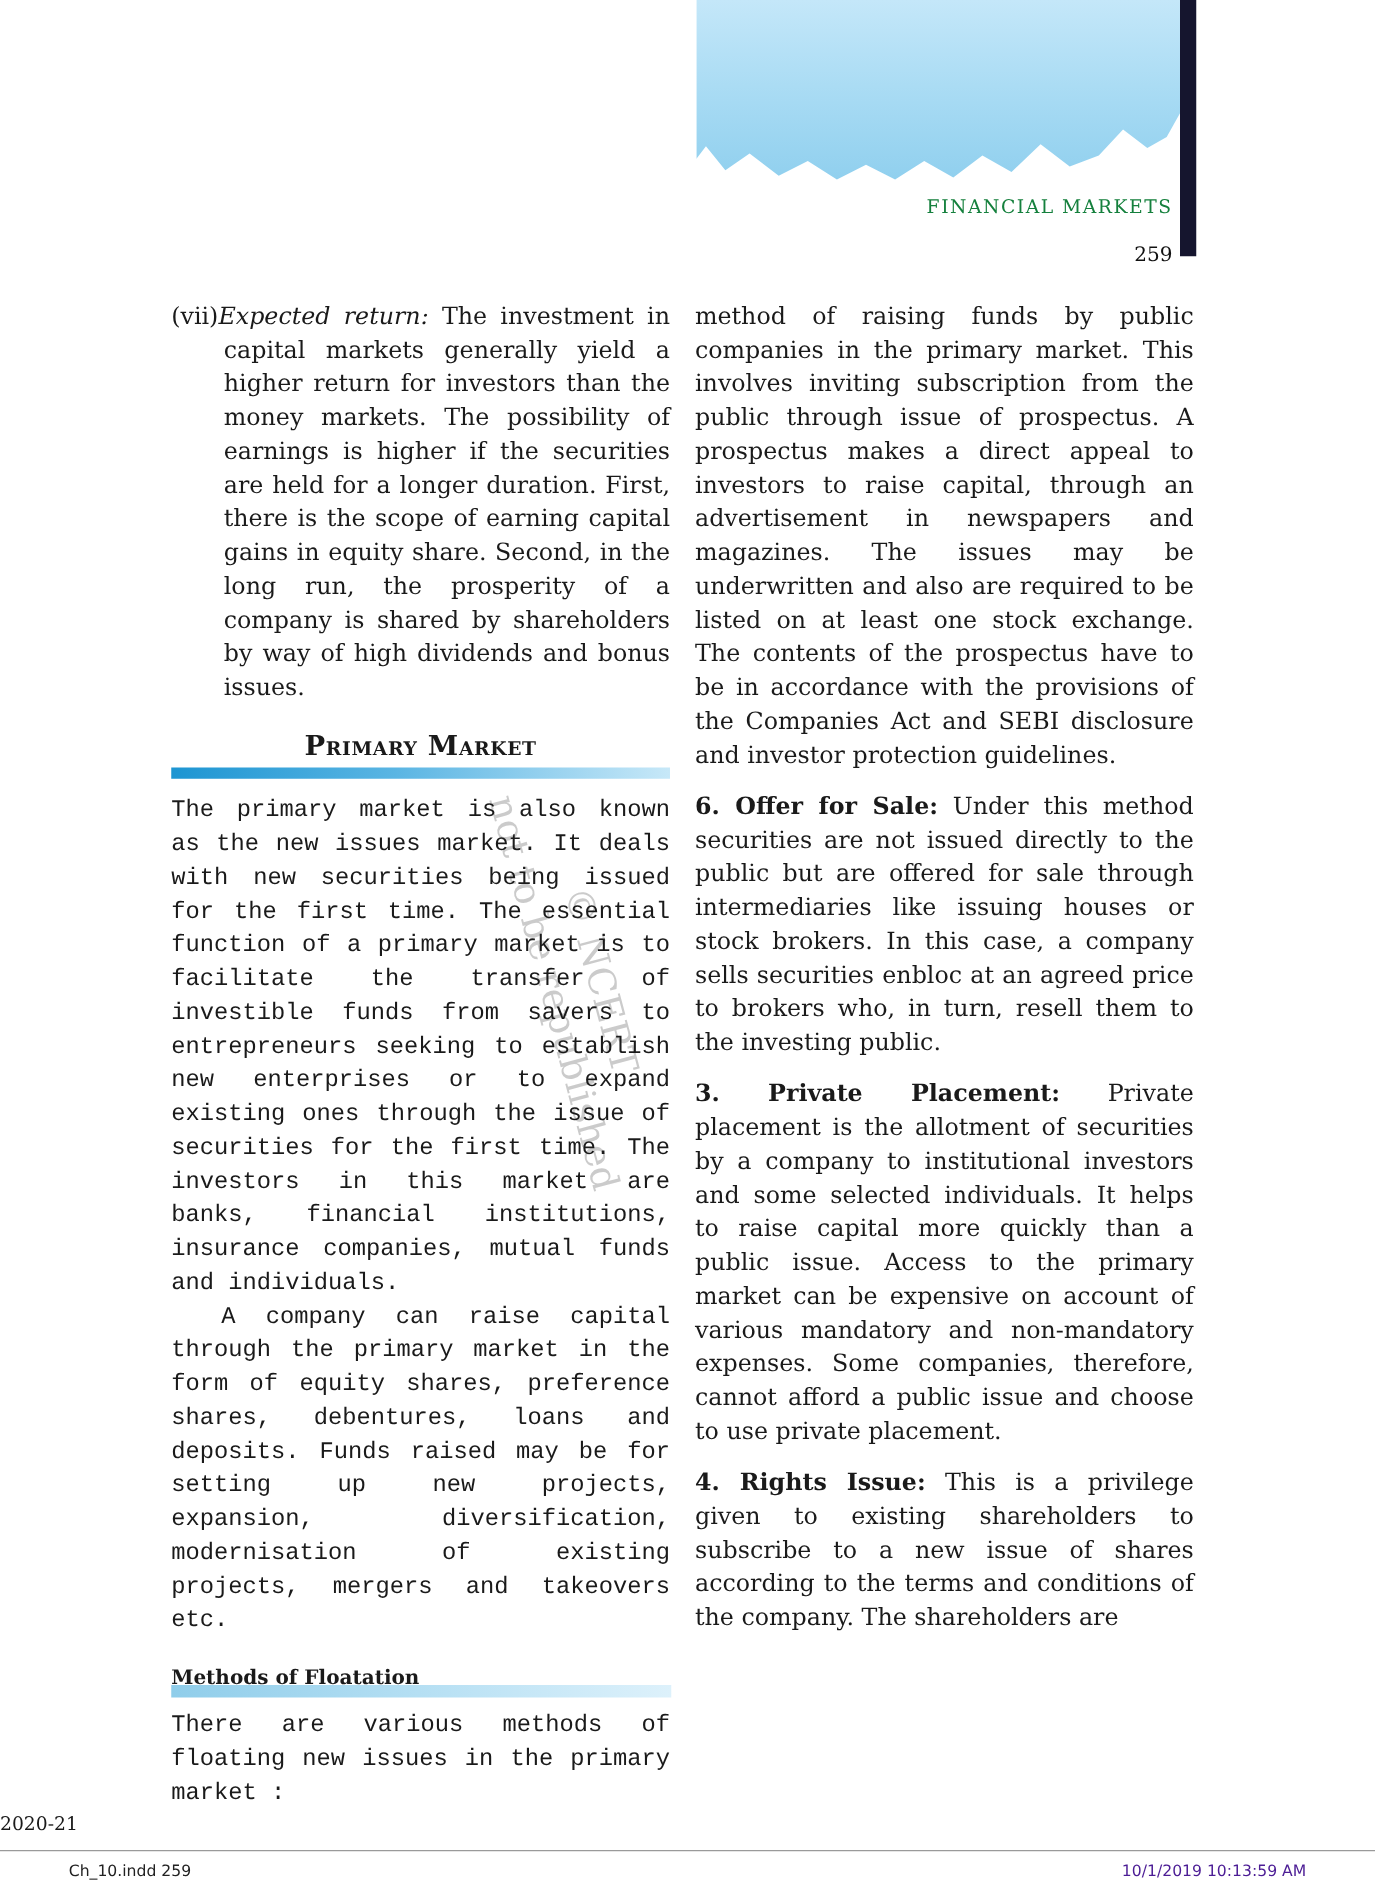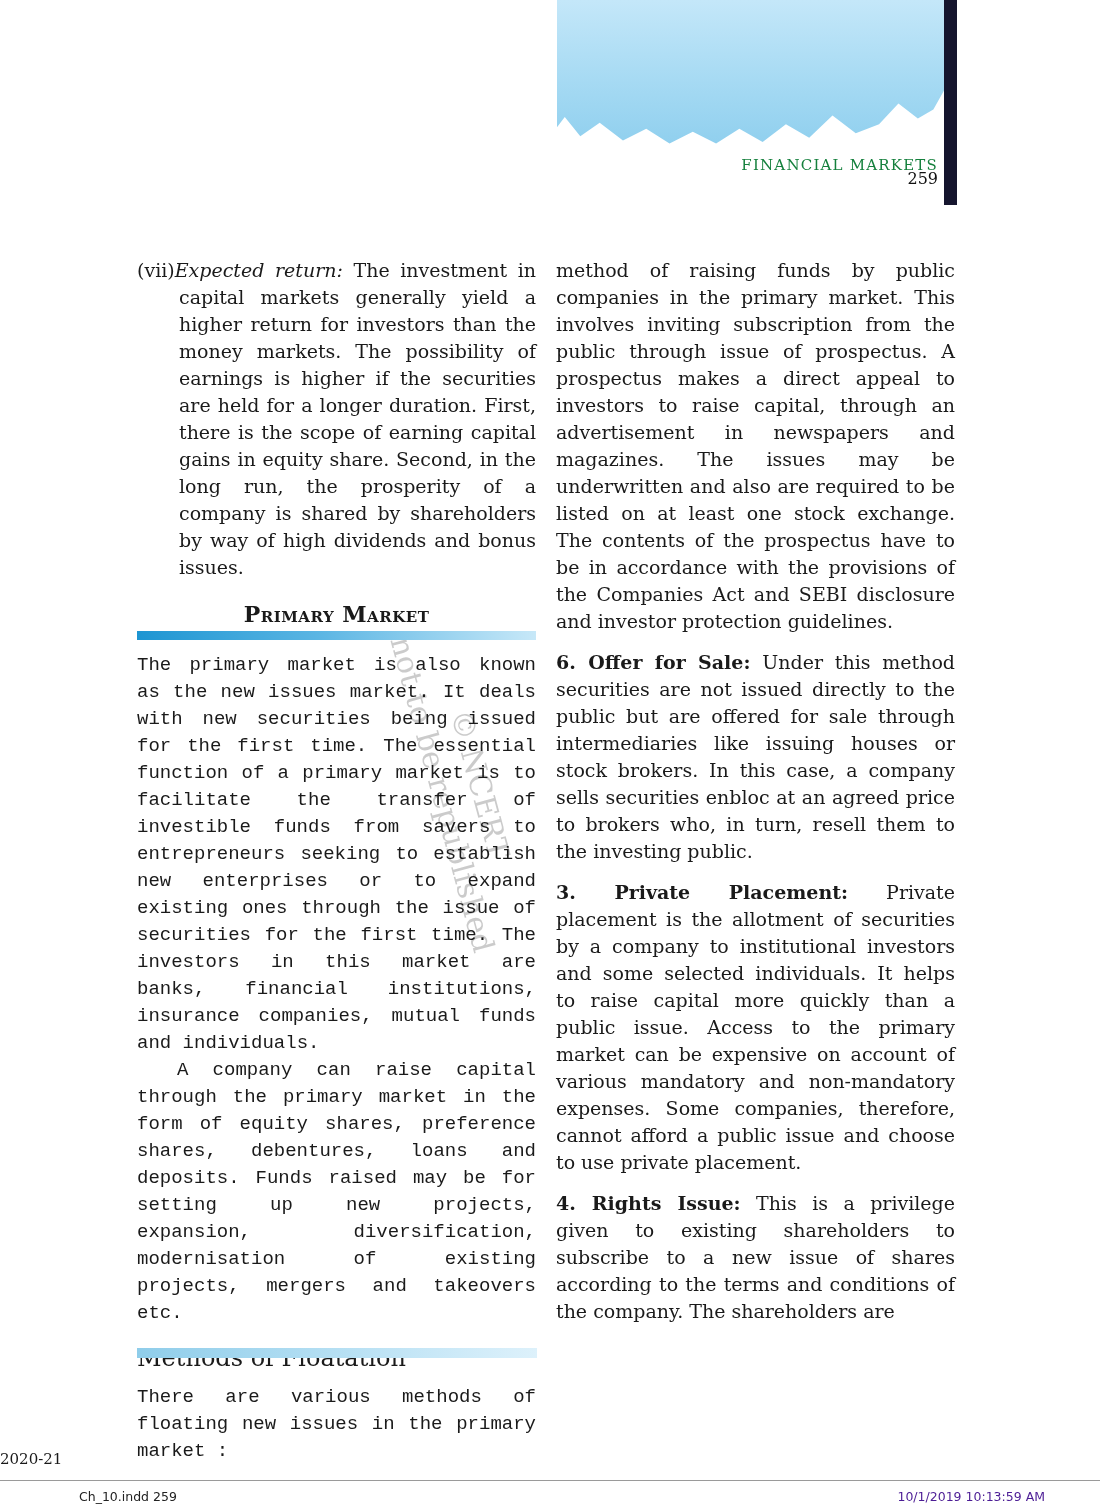--- a/index.html
+++ b/index.html
@@ -14,62 +14,62 @@
     position:absolute;left:557px;top:0;width:388px;height:148px;
     background:linear-gradient(180deg,#c4e7f9 0%,#a6daf3 55%,#8fcfee 100%);
     clip-path:polygon(0% 0%,100% 0%,100% 60%,97% 74%,93% 80%,88% 70%,83% 84%,77% 90%,71% 78%,65% 93%,59% 84%,53% 96%,47% 87%,41% 97%,35% 89%,29% 97%,23% 87%,17% 95%,11% 83%,6% 92%,2% 79%,0% 86%);
   }
   .side-bar{position:absolute;left:944px;top:0;width:13px;height:205px;background:#15152e;}
 
   .header-title{
     position:absolute;top:156px;right:162px;font-size:15px;letter-spacing:1.2px;
     color:#15803d;
   }
-  .page-num{position:absolute;top:169px;right:162px;font-size:16px;color:#111;}
+  .page-num{position:absolute;top:194px;right:162px;font-size:16px;color:#111;}
 
   
   .watermark{
     position:absolute;top:615px;left:455px;width:340px;
     transform:rotate(75deg);transform-origin:0 0;
     color:#8d8d8d;opacity:.45;font-size:30px;line-height:1.3;
     text-align:center;pointer-events:none;
   }
 
   
   .columns{
-    position:absolute;top:257px;left:137px;width:826px;
+    position:absolute;top:240px;left:137px;width:826px;
     display:flex;gap:20px;
   }
   .col{width:399px;text-align:justify;font-size:19px;line-height:27px;}
 
   .hang{padding-left:42px;text-indent:-42px;margin:0 0 20px;}
   .hang em{font-style:italic;}
 
   .section-head{
     font-weight:bold;font-variant:small-caps;font-size:22px;letter-spacing:.5px;
     text-align:center;margin:2px 0 3px;
   }
   .head-bar{height:9px;background:linear-gradient(90deg,#1d95d2 0%,#5ab5e3 45%,#c7e8f8 100%);margin:0 0 12px;}
 
   .para{margin:0;font-family:Liberation Mono, monospace;}
   .para-indent{text-indent:40px;}
 
-  .subhead{font-weight:normal;font-size:24px;text-align:left;margin:18px 0 12px;}
+  .subhead{font-weight:bold;font-size:16px;text-align:left;margin:18px 0 12px;}
 
   .item{margin:0 0 14px;}
   .item strong{font-weight:bold;}
 
   .bottom-bar{
     position:absolute;left:137px;top:1348px;width:400px;height:10px;
     background:linear-gradient(90deg,#8fcdea 0%,#b9e1f4 55%,#ddf1fb 100%);
   }
 
   .year{position:absolute;top:1450px;left:0;width:100%;text-align:left;font-size:15px;}
   .footer-line{position:absolute;top:1480px;left:0;width:1100px;border-top:1px solid #9a9a9a;}
-  .footer-left{position:absolute;top:1489px;left:55px;font-family:"DejaVu Sans", sans-serif;font-size:12.5px;color:#222;margin-left:24px;}
+  .footer-left{position:absolute;top:1489px;left:55px;font-family:"DejaVu Sans", sans-serif;font-size:12.5px;color:#222;}
   .footer-right{position:absolute;top:1489px;right:55px;font-family:"DejaVu Sans", sans-serif;font-size:12.5px;color:#4c1d95;}
 </style>
 </head>
 <body>
 
 <div class="page">
 
   <div class="band"></div>
   <div class="side-bar"></div>
 

